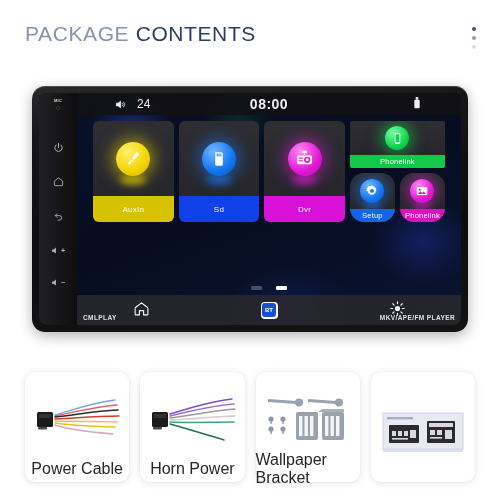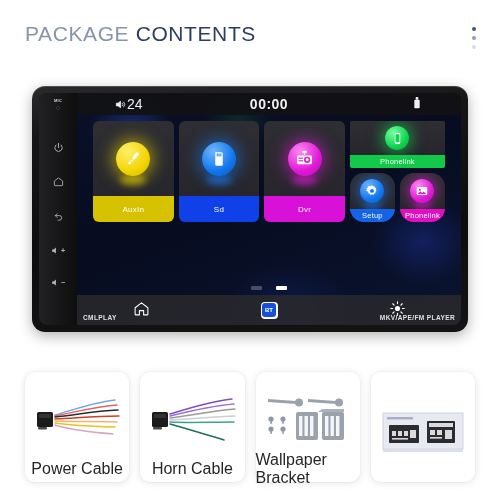--- a/index.html
+++ b/index.html
@@ -53,21 +53,21 @@
               radial-gradient(ellipse 60px 45px at 14% 16%, rgba(40,70,190,.55), transparent 70%),
               radial-gradient(ellipse 50px 40px at 42% 12%, rgba(20,90,60,.35), transparent 70%),
               radial-gradient(ellipse 70px 60px at 90% 64%, rgba(30,50,160,.45), transparent 72%),
               radial-gradient(ellipse 90px 70px at 55% 95%, rgba(20,40,120,.40), transparent 72%),
               linear-gradient(160deg,#0a1028 0%,#070c20 45%,#0a1430 100%);
             display: flex; flex-direction: column; }
 
   .statusbar { height: 22px; background: rgba(18,18,20,.94);
                display: flex; align-items: center; padding: 0 12px;
                position: relative; color: #f0f0f0; flex: 0 0 22px; }
-  .sb-vol { display: flex; align-items: center; gap: 1px; font-size: 14px; margin-left: 26px; }
+  .sb-vol { display: flex; align-items: center; gap: 11px; font-size: 12px; margin-left: 26px; }
   .sb-time { position: absolute; left: 0; right: 0; text-align: center;
              font-size: 14px; font-weight: 700; letter-spacing: .5px;
              pointer-events: none; }
   .sb-usb { margin-left: auto; margin-right: 28px; }
 
   .apps { flex: 1; position: relative; padding: 6px 16px 0 16px; }
   .appgrid { display: flex; gap: 5px; height: 101px; }
   .tile { flex: 1; border-radius: 6px; overflow: hidden; position: relative;
           background: linear-gradient(180deg,#2e2e33,#232329);
           display: flex; flex-direction: column; }
@@ -215,21 +215,21 @@
 
         <div class="statusbar">
           <div class="sb-vol">
             <svg width="11" height="11" viewBox="0 0 24 24" fill="none" stroke="#f0f0f0" stroke-width="1.8" stroke-linejoin="round">
               <path d="M3 9v6h4l5 4V5L7 9z" fill="#f0f0f0"></path>
               <path d="M16 9a4 4 0 0 1 0 6" stroke-linecap="round"></path>
               <path d="M19 6.5a8 8 0 0 1 0 11" stroke-linecap="round"></path>
             </svg>
             <span>24</span>
           </div>
-          <div class="sb-time">00:00</div>
+          <div class="sb-time">08:00</div>
           <div class="sb-usb">
             <svg width="8" height="12" viewBox="0 0 12 18" fill="#f0f0f0">
               <rect x="4" y="0" width="4" height="4" rx="1"></rect>
               <rect x="2" y="4" width="8" height="13" rx="1.2"></rect>
             </svg>
           </div>
         </div>
 
         <div class="apps">
           <div class="appgrid">
@@ -386,21 +386,21 @@
             <path d="M26 28 C48 25, 68 21, 91 19" stroke="#9a9a9a"></path>
             <path d="M26 30 C48 29, 68 27, 91 26" stroke="#cfcfcf"></path>
             <path d="M26 32 C46 33, 66 32, 90 32" stroke="#3aa58f"></path>
             <path d="M26 34 C44 39, 60 44, 80 50" stroke="#1f6f5e"></path>
           </g>
           <rect x="8" y="22" width="16" height="15" rx="1.6" fill="#1b1b1b"></rect>
           <rect x="10" y="24" width="12" height="4" rx="1" fill="#333"></rect>
           <rect x="9" y="37" width="9" height="2.6" rx="1" fill="#4a4a4a"></rect>
         </svg>
       </div>
-      <div class="card-label">Horn Cable</div>
+      <div class="card-label">Horn Power</div>
     </div>
 
     <div class="card">
       <div class="card-art">
         <svg width="96" height="56" viewBox="0 0 96 56">
           <g fill="#9aa3ad">
             <path d="M8 9 L36 11 L36 14 L8 12 Z"></path>
             <circle cx="39" cy="12.4" r="4"></circle>
             <path d="M48 9 L76 11 L76 14 L48 12 Z"></path>
             <circle cx="79" cy="12.4" r="4"></circle>

